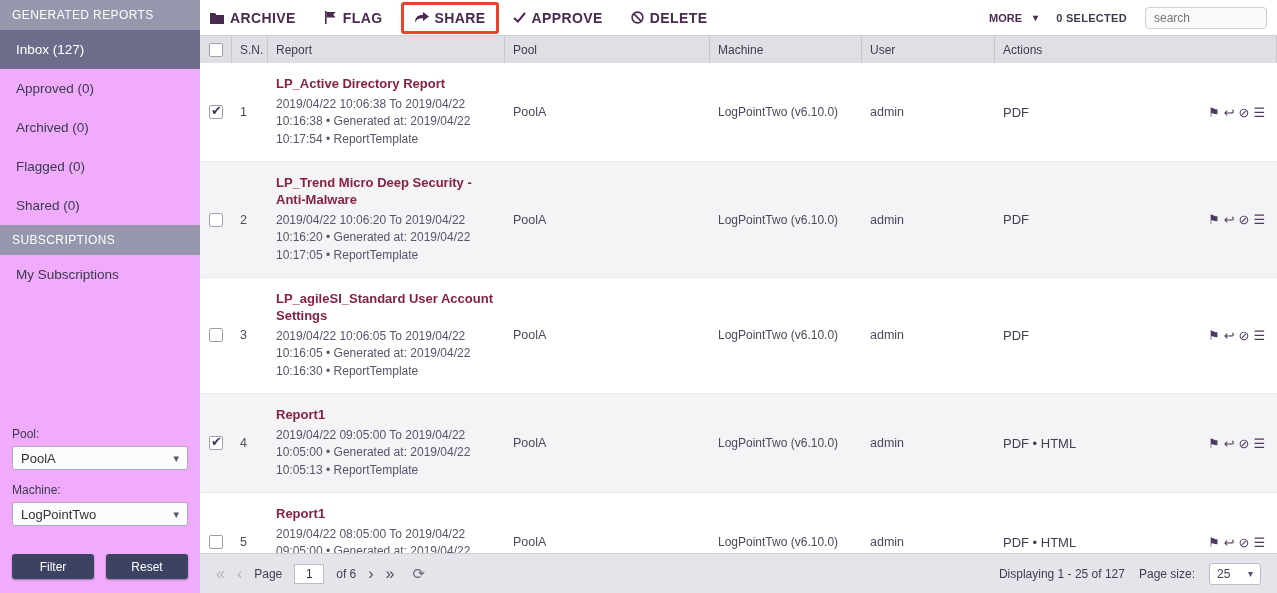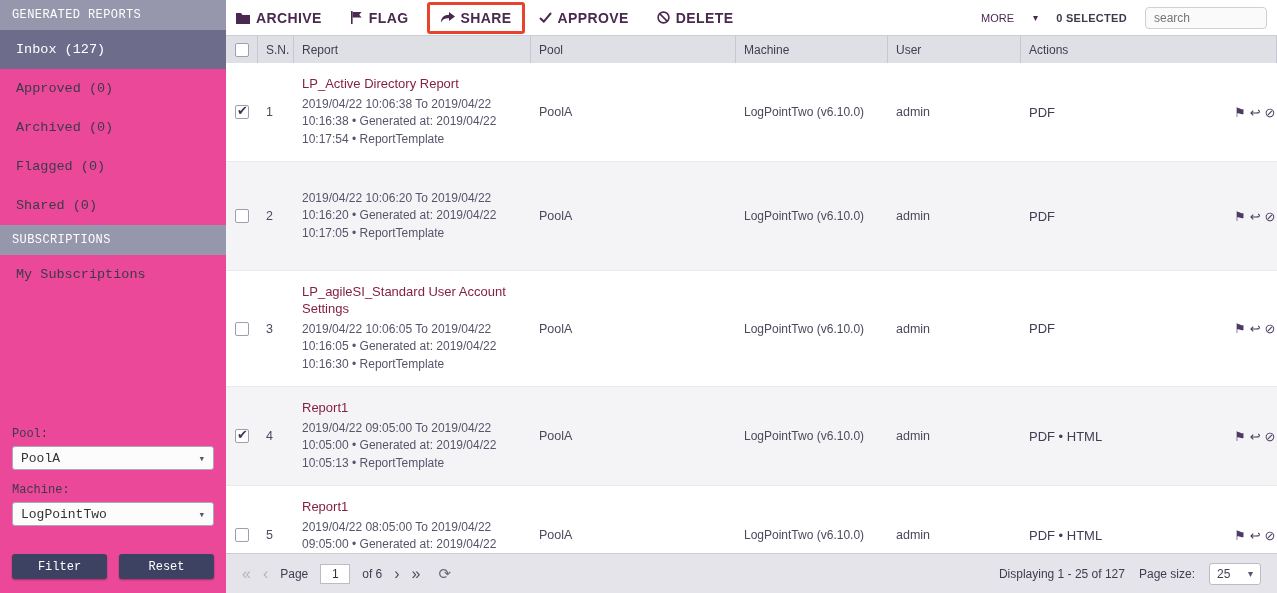--- a/index.html
+++ b/index.html
@@ -2,21 +2,21 @@
 <html><head>
 <meta charset="utf-8">
 <style>
   * { box-sizing: border-box; margin: 0; padding: 0; }
   html,body { width:1277px; height:593px; overflow:hidden; }
   body { font-family: "Liberation Sans", sans-serif; background:#fff; font-size:13px; }
 
   .app { display:flex; width:1277px; height:593px; }
 
   
-  .sidebar { width:226px; flex-shrink:0; background:#ec4899; display:flex; flex-direction:column;font-family:Liberation Mono, monospace; }
+  .sidebar { width:200px; flex-shrink:0; background:#f0abfc; display:flex; flex-direction:column; }
   .side-header { height:30px; background:#9696ac; color:#fff; font-size:12px; letter-spacing:.4px;
                  display:flex; align-items:center; padding:0 12px; flex-shrink:0; }
   .side-item { height:39px; display:flex; align-items:center; padding:0 16px; font-size:13.5px;
                color:#3a3a4c; cursor:pointer; flex-shrink:0; }
   .side-item.selected { background:#6d6d8b; color:#fff; }
   .filters { margin-top:auto; padding:10px 12px 12px; }
   .flabel { font-size:12px; color:#3a3a4c; margin-bottom:5px; }
   .select { height:24px; background:#fcfcfd; border:1px solid #a9a9ba; border-radius:3px;
             display:flex; align-items:center; justify-content:space-between; padding:0 8px;
             font-size:13px; color:#333; margin-bottom:13px; cursor:pointer; }
@@ -29,21 +29,21 @@
   
   .main { flex:1; display:flex; flex-direction:column; min-width:0; background:#fff; }
 
   
   .toolbar { height:35px; display:flex; align-items:center; padding:0 10px; flex-shrink:0; background:#fff; }
   .tb-btn { display:flex; align-items:center; gap:6px; color:#4a2950; font-size:14px; font-weight:bold;
             letter-spacing:.4px; cursor:pointer; margin-right:28px; }
   .share-wrap { border:3px solid #e8432d; border-radius:3px; padding:5px 10px; margin:0 14px 0 -10px; }
   .share-wrap .tb-btn { margin-right:0; }
   .tb-right { margin-left:auto; display:flex; align-items:center; gap:18px; }
-  .more { display:flex; align-items:center; gap:19px; color:#4a2950; font-size:11px; font-weight:normal; cursor:pointer; }
+  .more { display:flex; align-items:center; gap:11px; color:#4a2950; font-size:11px; font-weight:bold; cursor:pointer; }
   .more .caret { font-size:10px; }
   .sel-count { font-size:11px; font-weight:bold; color:#3c3c4e; letter-spacing:.3px; }
   .search-input { width:122px; height:22px; border:1px solid #cfcfd8; border-radius:4px; background:#fafafb;
                   padding:0 8px; font-size:12px; color:#555; outline:none; font-family:"Liberation Sans",sans-serif; }
 
   
   .thead { height:28px; background:#dfdfe6; border-top:1px solid #cdcdd6; display:flex; flex-shrink:0;
            font-size:12px; color:#3e3e50; }
   .hcell { display:flex; align-items:center; padding:0 8px; border-right:1px solid #c8c8d2; }
   .rows { flex:1; overflow:hidden; }
@@ -54,21 +54,21 @@
   .w-cb { width:32px; justify-content:center; flex-shrink:0; }
   .w-sn { width:36px; flex-shrink:0; }
   .w-report { width:237px; flex-shrink:0; }
   .w-pool { width:205px; flex-shrink:0; }
   .w-machine { width:152px; flex-shrink:0; font-size:12px; }
   .w-user { width:133px; flex-shrink:0; }
   .w-download { width:205px; flex-shrink:0; font-size:13px; color:#3f3f52; }
   .w-actions { flex:1; }
 
   .cell-report { display:flex; flex-direction:column; justify-content:center; padding:13px 10px 13px 8px; }
-  .r-title { font-weight:normal; font-size:13px; color:#862045; line-height:1.3; margin-bottom:3px; }
+  .r-title { font-weight:bold; font-size:13px; color:#862045; line-height:1.3; margin-bottom:3px; }
   .r-details { font-size:12px; color:#55556a; line-height:1.45; }
   .h-93 { min-height:93px; } .h-109 { min-height:109px; } .h-86 { min-height:86px; }
 
   .cb { width:14px; height:14px; background:#fff; border:1px solid #9e9eae; border-radius:2px;
         position:relative; cursor:pointer; flex-shrink:0; }
   .cb[data-checked="true"]::after { content:"✔"; position:absolute; top:-3px; left:1px;
         font-size:13px; color:#44345c; }
 
   .act-icon { font-size:13px; color:#4d3a62; margin-right:4px; cursor:pointer; }
 
@@ -200,20 +200,21 @@
           <span class="act-icon">☰</span>
         </div>
       </div>
 
       <div class="row alt h-109">
         <div class="cell w-cb">
             <span class="cb" data-checked="false"></span>
           </div>
         <div class="cell w-sn">2</div>
         <div class="cell-report w-report">
+          <div class="r-title">LP_Trend Micro Deep Security - Anti-Malware</div>
           <div class="r-details">2019/04/22 10:06:20 To 2019/04/22 10:16:20 • Generated at: 2019/04/22 10:17:05 • ReportTemplate</div>
         </div>
         <div class="cell w-pool">PoolA</div>
         <div class="cell w-machine">LogPointTwo (v6.10.0)</div>
         <div class="cell w-user">admin</div>
         <div class="cell w-download">PDF</div>
         <div class="cell w-actions">
           <span class="act-icon">⚑</span>
           <span class="act-icon">↩</span>
           <span class="act-icon">⊘</span>

